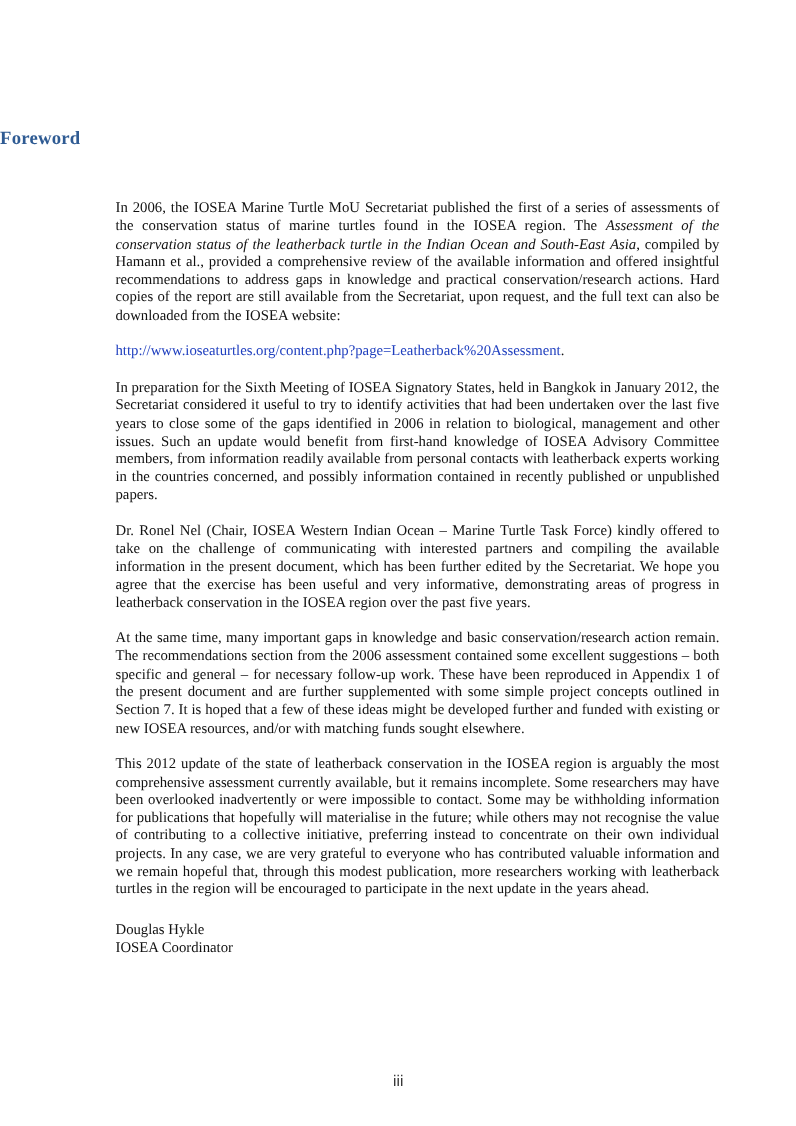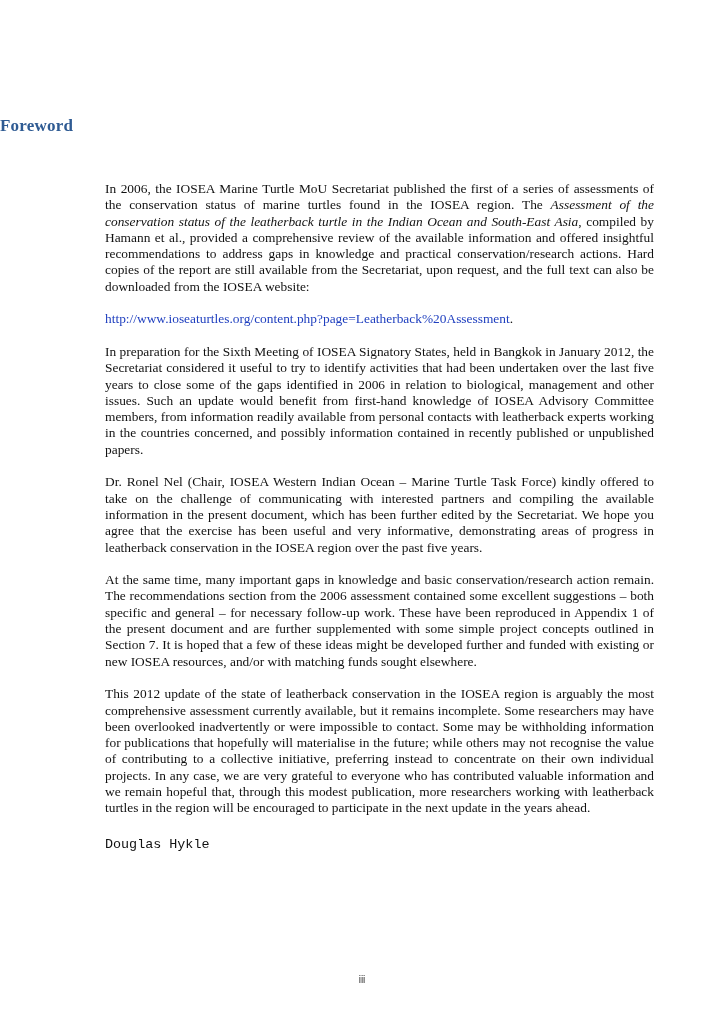--- a/index.html
+++ b/index.html
@@ -54,30 +54,29 @@
     }
     .link-para .dot {
       color: #111111;
     }
     .signature {
       margin-top: 20px;
       text-align: left;
     }
     .signature div {
       line-height: 16.3px;
-      font-family: Liberation Mono, monospace;
     }
     .page-number {
       position: absolute;
       left: 0;
       width: 724px;
       top: 974px;
       text-align: center;
       font-family: "Liberation Sans", "DejaVu Sans", sans-serif;
-      font-size: 10px;
+      font-size: 14px;
       color: #333333;
     }
     em { font-style: italic; }
   </style>
 </head>
 <body>
 
 <div class="page">
 
   <h1 class="title" style="margin:0;">Foreword</h1>
@@ -91,17 +90,18 @@
     <p>In preparation for the Sixth Meeting of IOSEA Signatory States, held in Bangkok in January 2012, the Secretariat considered it useful to try to identify activities that had been undertaken over the last five years to close some of the gaps identified in 2006 in relation to biological, management and other issues.  Such an update would benefit from first-hand knowledge of IOSEA Advisory Committee members, from information readily available from personal contacts with leatherback experts working in the countries concerned, and possibly information contained in recently published or unpublished papers.</p>
 
     <p>Dr. Ronel Nel (Chair, IOSEA Western Indian Ocean – Marine Turtle Task Force) kindly offered to take on the challenge of communicating with interested partners and compiling the available information in the present document, which has been further edited by the Secretariat.  We hope you agree that the exercise has been useful and very informative, demonstrating areas of progress in leatherback conservation in the IOSEA region over the past five years.</p>
 
     <p>At the same time, many important gaps in knowledge and basic conservation/research action remain.  The recommendations section from the 2006 assessment contained some excellent suggestions – both specific and general – for necessary follow-up work.  These have been reproduced in Appendix 1 of the present document and are further supplemented with some simple project concepts outlined in Section 7.  It is hoped that a few of these ideas might be developed further and funded with existing or new IOSEA resources, and/or with matching funds sought elsewhere.</p>
 
     <p>This 2012 update of the state of leatherback conservation in the IOSEA region is arguably the most comprehensive assessment currently available, but it remains incomplete.  Some researchers may have been overlooked inadvertently or were impossible to contact.  Some may be withholding information for publications that hopefully will materialise in the future; while others may not recognise the value of contributing to a collective initiative, preferring instead to concentrate on their own individual projects.  In any case, we are very grateful to everyone who has contributed valuable information and we remain hopeful that, through this modest publication, more researchers working with leatherback turtles in the region will be encouraged to participate in the next update in the years ahead.</p>
 
     <div class="signature">
       <div>Douglas Hykle</div>
+      <div>IOSEA Coordinator</div>
     </div>
   </div>
 
   <div class="page-number">iii</div>
 </div>
 
 </body></html>

